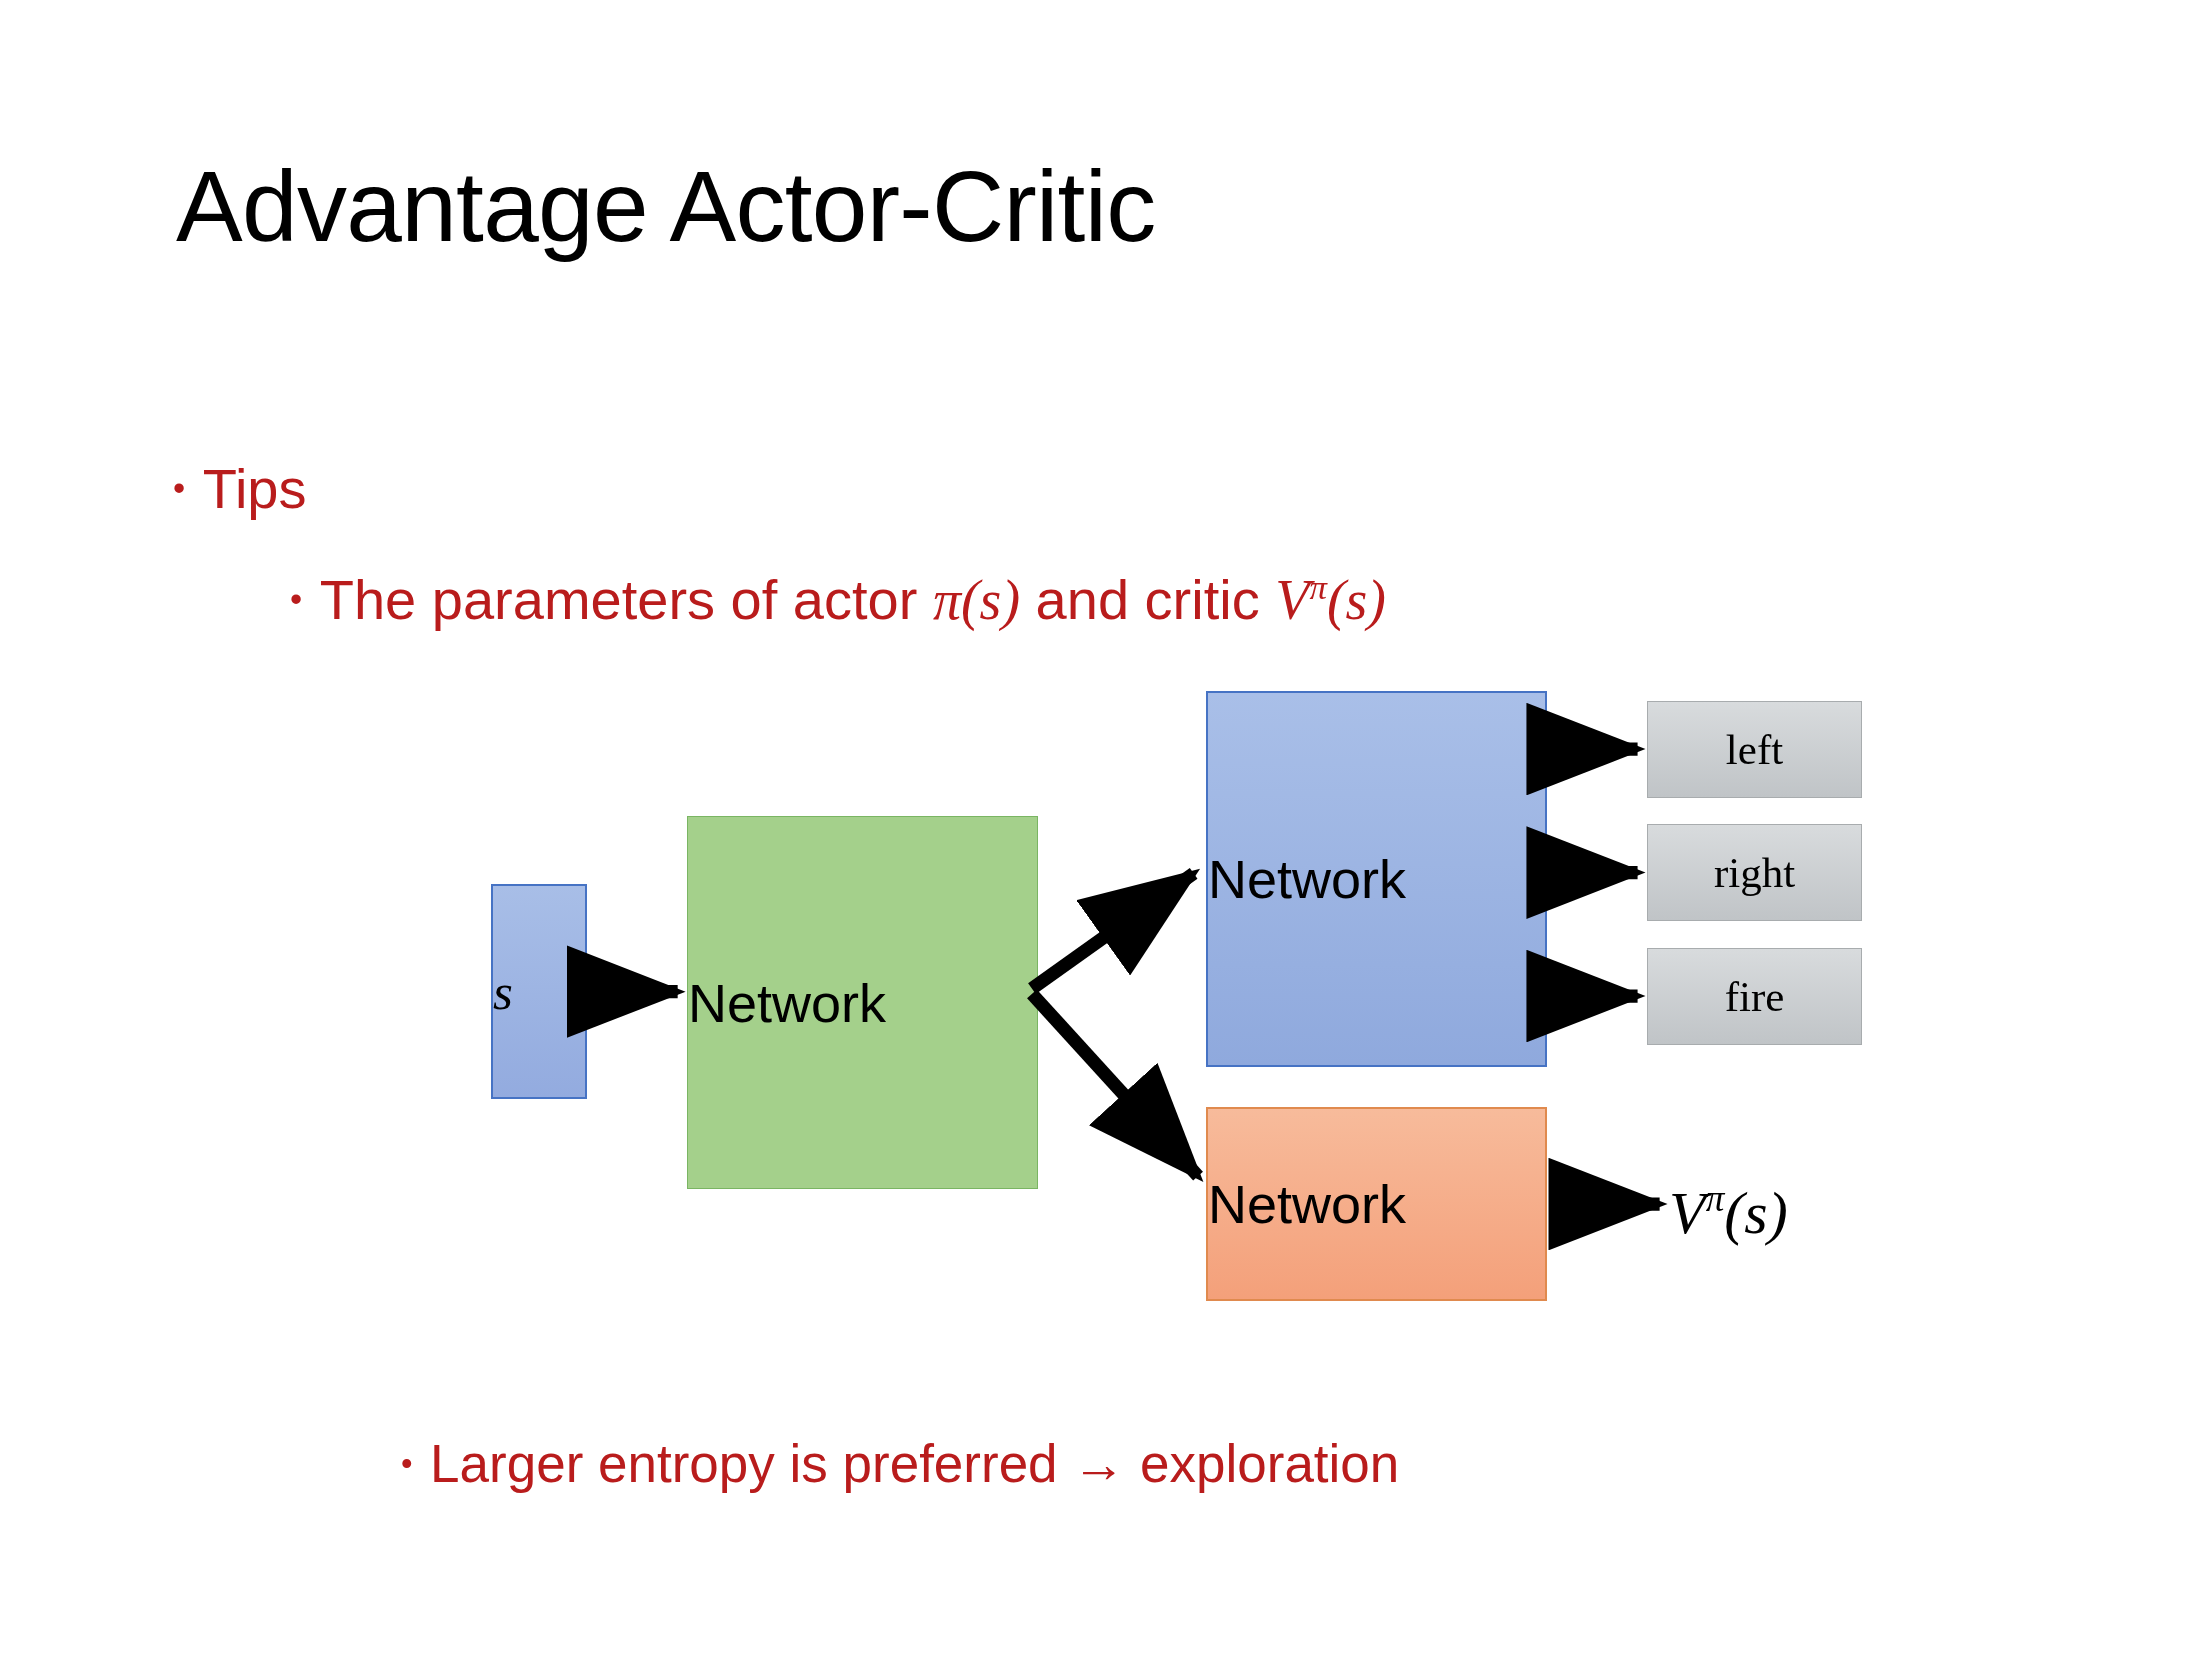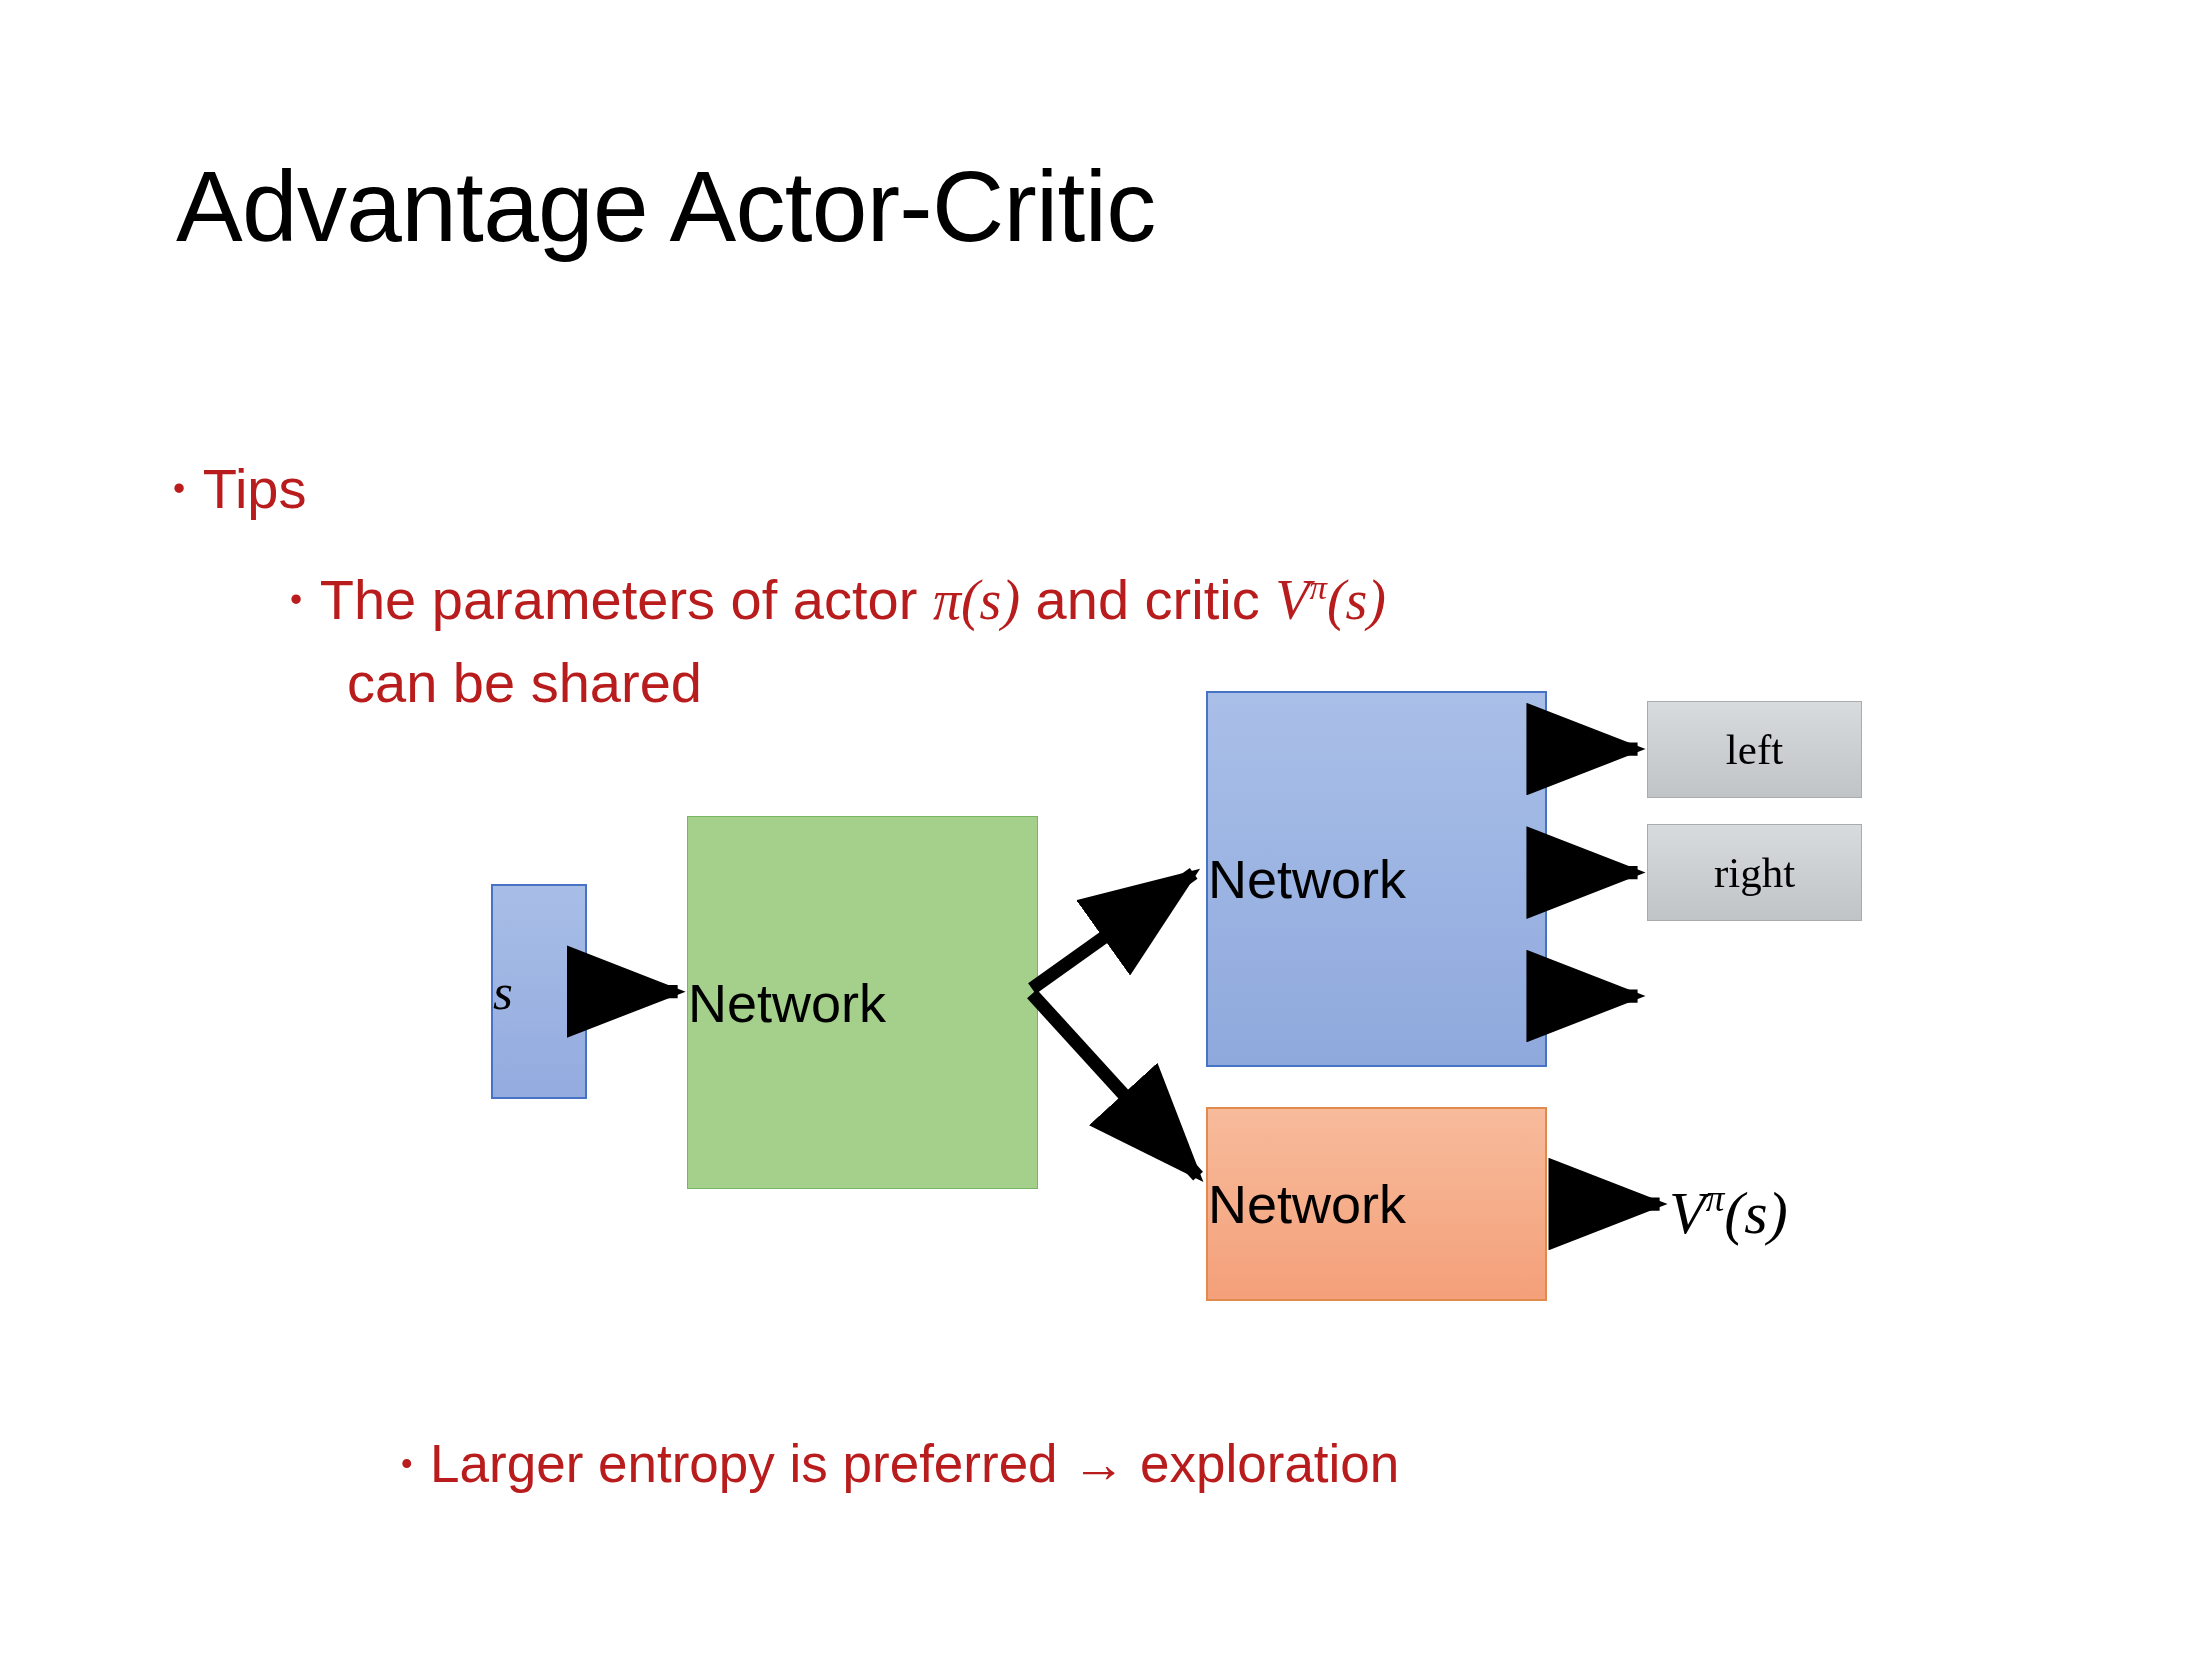--- a/index.html
+++ b/index.html
@@ -191,21 +191,20 @@
   <div id="title">Advantage Actor-Critic</div>
 
   <div class="bullet" id="b-tips">
     <span class="dot">•</span><span>Tips</span>
   </div>
 
   <div class="bullet" id="b-params">
     <span class="dot">•</span><span>The parameters of actor </span><span class="mathi">π(s)</span><span>  and critic </span><span class="mathi"><span>V</span><sup>π</sup><span>(s)</span></span>
   </div>
 
-  <div class="bullet" id="b-params2">can be shared</div>
 
   <div id="diagram">
 
     <div class="node" id="node-s">
       <span class="lbl">s</span>
     </div>
 
     <div class="node" id="node-green">
       <span>Network</span>
     </div>
@@ -216,20 +215,23 @@
 
     <div class="node" id="node-orange">
       <span>Network</span>
     </div>
 
     <div class="gray-box" id="box-left">
       <span>left</span>
     </div>
     <div class="gray-box" id="box-right">
       <span>right</span>
+    </div>
+    <div class="gray-box" id="box-fire">
+      <span>fire</span>
     </div>
 
     <div id="vpi">
       <span class="mathi"><span>V</span><sup>π</sup><span>(s)</span></span>
     </div>
 
     <svg class="arrows" viewBox="0 0 3000 2250">
       <defs>
         <marker id="ah" markerWidth="9" markerHeight="7" refX="8.4" refY="3.5" orient="auto" markerUnits="strokeWidth">
           <polygon points="0,0 9,3.5 0,7" fill="#000000"></polygon>

